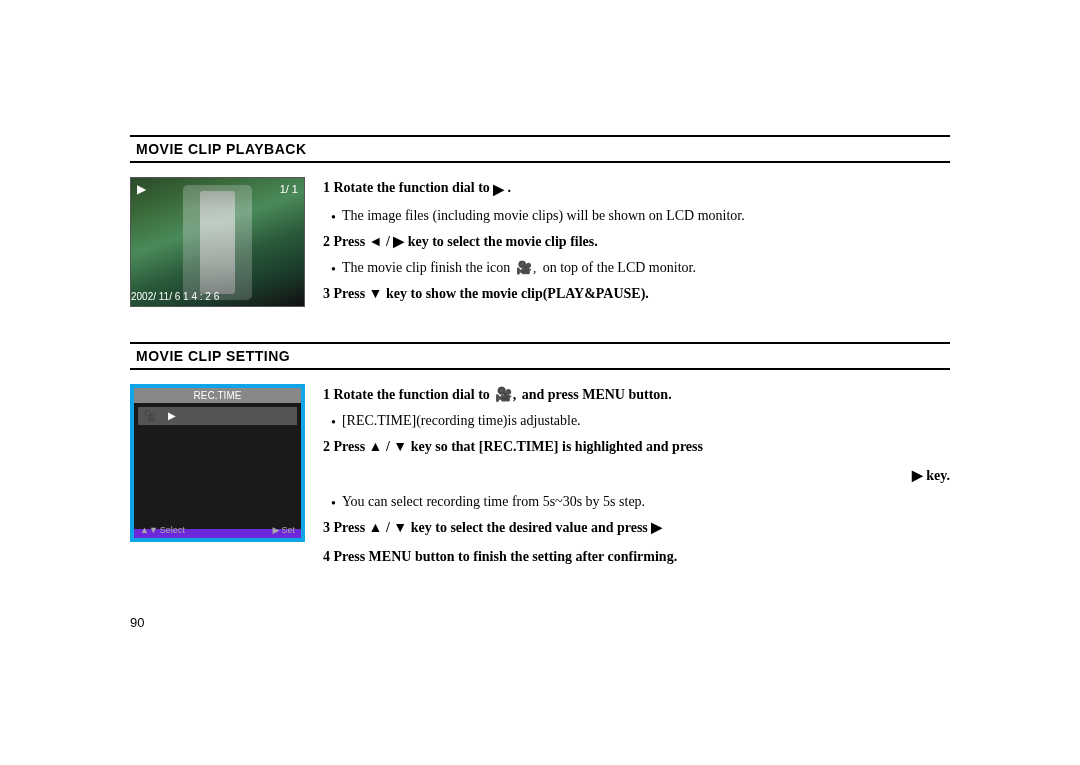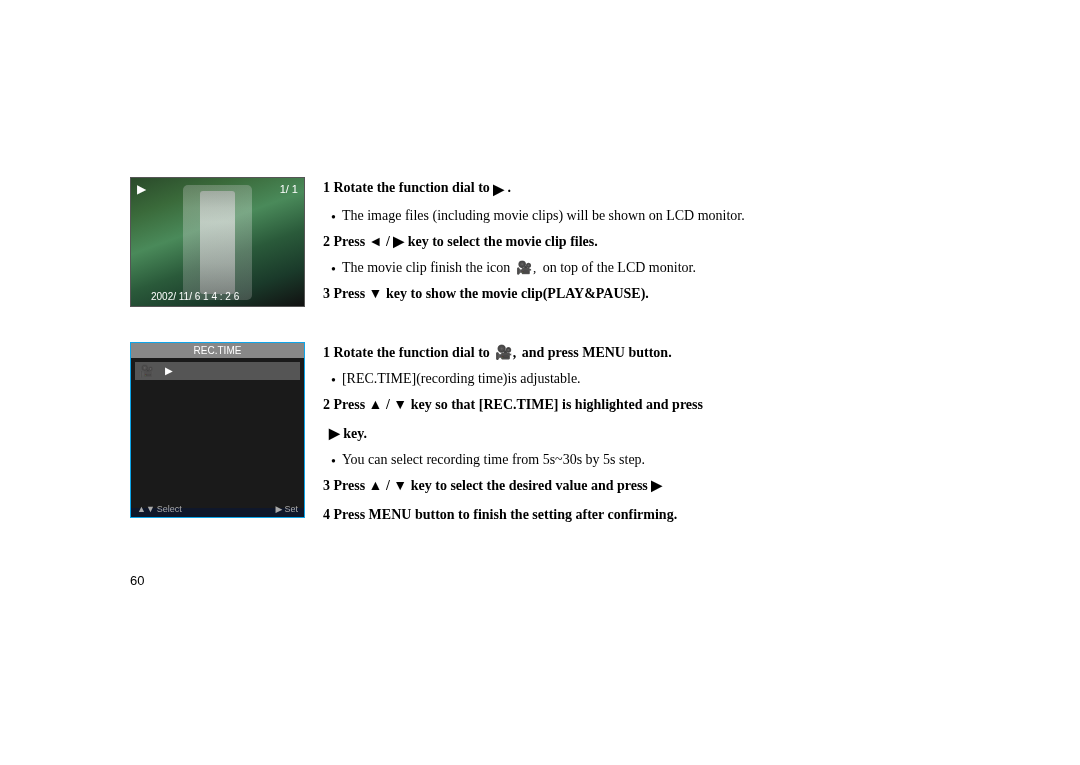--- a/index.html
+++ b/index.html
@@ -94,33 +94,33 @@
       font-size: 12px;
     }
     .thumb-counter {
       color: #fff;
       font-size: 11px;
       font-weight: normal;
     }
     .thumb-date {
       position: absolute;
       bottom: 4px;
-      left: 20px;
+      left: 0;
       color: #fff;
       font-size: 10px;
       z-index: 2;
     }
 
     
     .thumbnail-menu {
       width: 175px;
       min-width: 175px;
-      height: 176px;
-      background: #0f172a;
-      border: 1px solid #0ea5e9;
+      height: 158px;
+      background: #6d28d9;
+      border: 4px solid #0ea5e9;
       position: relative;
       overflow: hidden;
       flex-shrink: 0;
     }
     .menu-header-bar {
       background: #888;
       color: #fff;
       font-size: 10px;
       padding: 2px 6px;
       text-align: center;
@@ -202,20 +202,21 @@
       margin-top: 40px;
       font-size: 13px;
     }
   </style>
 </head>
 <body>
 
 <div class="page">
 
   <div class="section">
+    <div class="section-header">MOVIE CLIP PLAYBACK</div>
     <div class="section-content">
 
       <div class="thumbnail">
         <div class="thumbnail-waterfall"></div>
         <div class="thumb-overlay-top">
           <span class="thumb-icon">▶</span>
           <span class="thumb-counter">1/ 1</span>
         </div>
         <div class="thumb-date">2002/ 11/ 6   1 4 : 2 6</div>
       </div>
@@ -249,20 +250,21 @@
         </div>
 
         <div class="step">
           <span class="step-bold">3 Press  ▼  key to show the movie clip(PLAY&amp;PAUSE).</span>
         </div>
       </div>
     </div>
   </div>
 
   <div class="section">
+    <div class="section-header">MOVIE CLIP SETTING</div>
     <div class="section-content">
 
       <div class="thumbnail-menu">
         <div class="menu-header-bar">REC.TIME</div>
         <div class="menu-body">
           <div class="menu-row highlighted">
             <span class="menu-icon-cell">🎥</span>
             <span class="menu-arrow">▶</span>
           </div>
           <div class="menu-spacer"></div>
@@ -291,35 +293,35 @@
 
         <div class="step-bullet">
           <span class="bullet-dot">•</span>
           <span>[REC.TIME](recording time)is adjustable.</span>
         </div>
 
         <div class="step">
           <span class="step-bold">2 Press ▲ / ▼  key so that [REC.TIME] is highlighted and press</span>
         </div>
 
-        <div class="step" style="margin-left:6px;">
+        <div class="step" style="margin-left:12px;text-align:right;">
           <span class="step-bold">▶  key.</span>
         </div>
 
         <div class="step-bullet">
           <span class="bullet-dot">•</span>
           <span>You can select recording time from 5s~30s by 5s step.</span>
         </div>
 
         <div class="step">
           <span class="step-bold">3 Press ▲ / ▼  key to select the desired value and press ▶</span>
         </div>
 
 
         <div class="step">
           <span class="step-bold">4 Press MENU button to finish the setting after confirming.</span>
         </div>
       </div>
     </div>
   </div>
 
-  <div class="page-number">60</div>
+  <div class="page-number">90</div>
 </div>
 
 </body></html>

